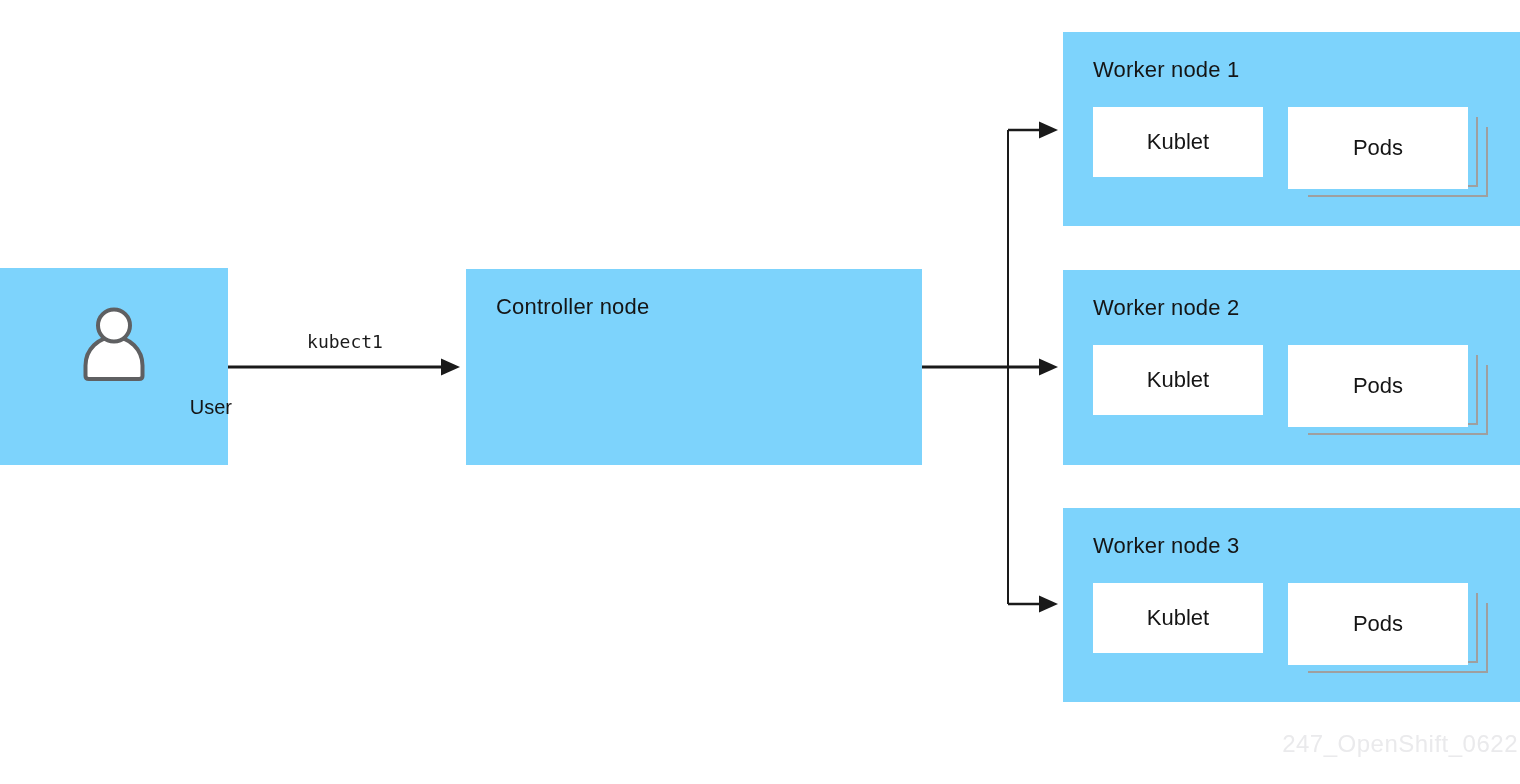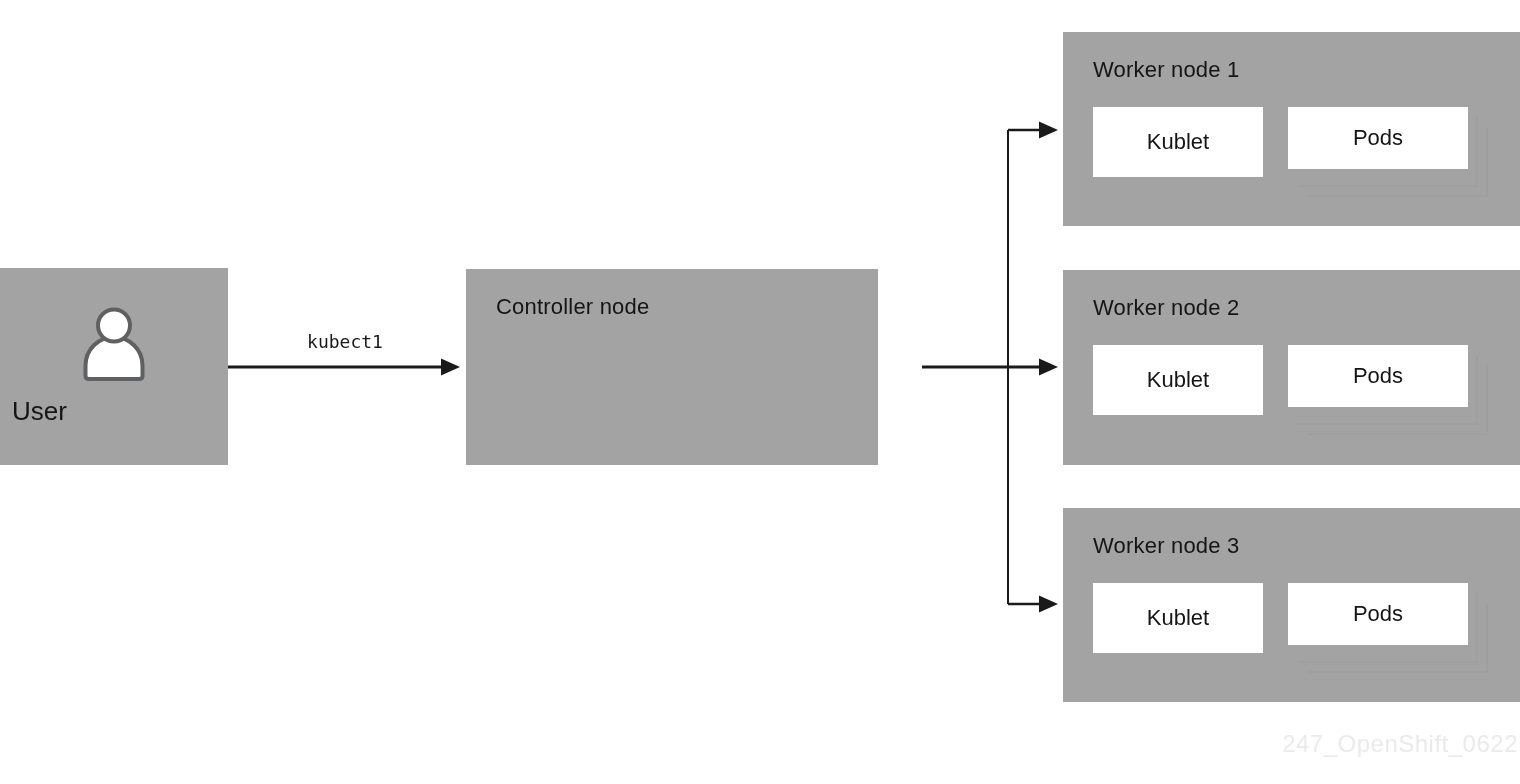--- a/index.html
+++ b/index.html
@@ -10,21 +10,21 @@
   }
   .canvas {
     position: relative;
     width: 1520px;
     height: 784px;
     background: #ffffff;
     overflow: hidden;
   }
   .gray-box {
     position: absolute;
-    background: #a3a3a3;
+    background: #7dd3fc;
   }
   .node-title {
     position: absolute;
     left: 30px;
     top: 25px;
     font-size: 22px;
     font-weight: 500;
     letter-spacing: 0.2px;
     color: #151515;
     white-space: nowrap;
@@ -44,37 +44,37 @@
   .user-icon-wrap {
     position: absolute;
     left: 50%;
     top: 38px;
     transform: translateX(-50%);
     width: 80px;
     height: 78px;
   }
   .user-label {
     position: absolute;
-    left: 12px;
+    left: 4px;
     top: 128px;
     width: 100%;
-    text-align: left;
-    font-size: 26px;
-    font-weight: 500;
-  }
-  
-  .controller-node { left: 466px; top: 269px; width: 412px; height: 196px; padding-left: 32px; }
+    text-align: right;
+    font-size: 20px;
+    font-weight: 500;
+  }
+  
+  .controller-node { left: 466px; top: 269px; width: 456px; height: 196px; padding-left: 32px; }
   .api-server-box { left: 30px; top: 77px; width: 397px; height: 70px; }
   
   .worker-node { left: 1063px; width: 457px; height: 194px; }
   .worker-1 { top: 32px; }
   .worker-2 { top: 270px; height: 195px; text-align: right; }
   .worker-3 { top: 508px; }
   .kubelet-box { left: 30px; top: 75px; width: 170px; height: 70px; }
-  .pods-wrap { position: absolute; left: 225px; top: 75px; width: 180px; height: 62px; }
+  .pods-wrap { position: absolute; left: 225px; top: 75px; width: 180px; height: 82px; }
   .pods-box { left: 0; top: 0; width: 100%; height: 100%; z-index: 2; }
   .pods-shadow {
     position: absolute;
     width: 180px;
     height: 70px;
     border-right: 2px solid #9f9f9f;
     border-bottom: 2px solid #9f9f9f;
     z-index: 1;
   }
   .pods-shadow.s1 { left: 10px; top: 10px; }

